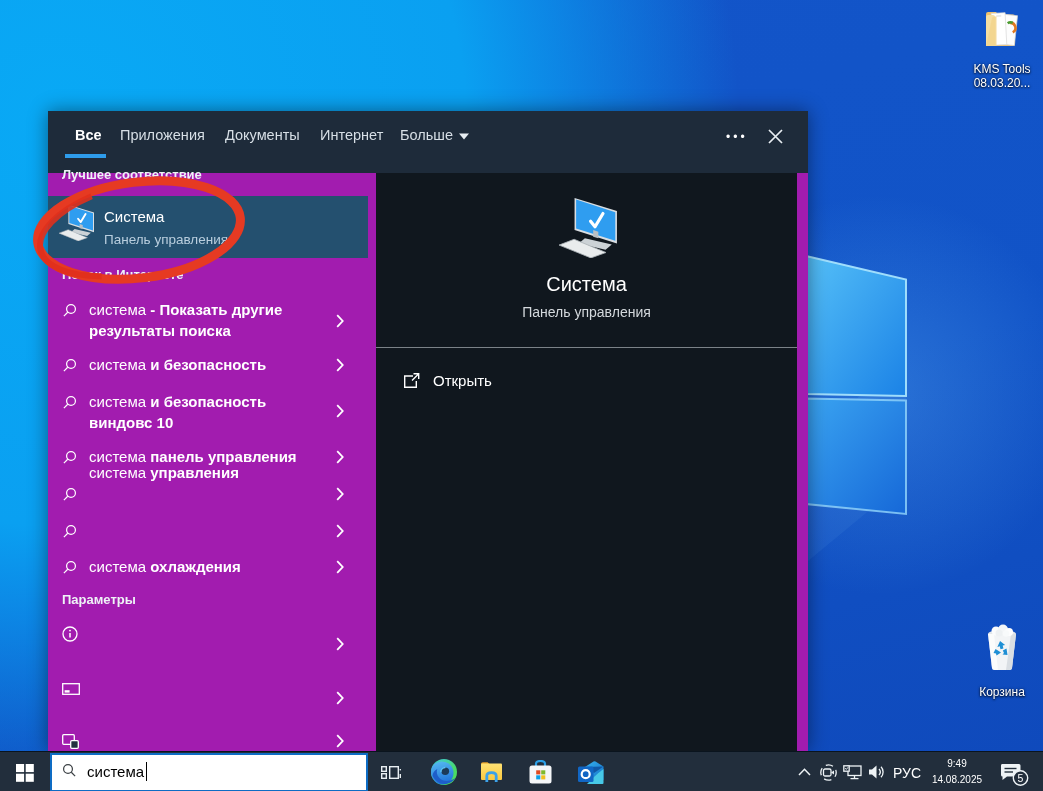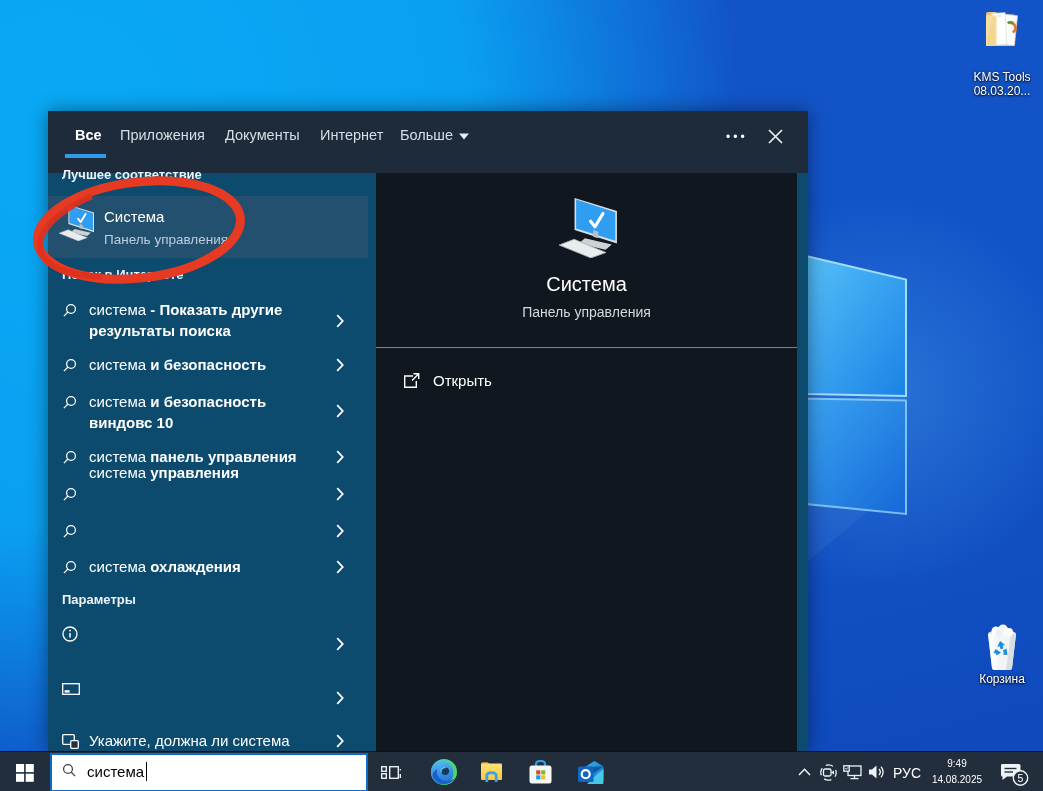--- a/index.html
+++ b/index.html
@@ -1,21 +1,21 @@
 <!DOCTYPE html>
 <html><head><meta charset="utf-8">
 <style>
 *{margin:0;padding:0;box-sizing:border-box}
 html,body{width:1043px;height:791px;overflow:hidden}
 body{font-family:"Liberation Sans",sans-serif;position:relative;background:
  radial-gradient(circle 200px at 880px 395px, rgba(100,190,252,.30), rgba(100,190,252,0) 100%),
  radial-gradient(circle 700px at 60px 120px, #09a9f5 0%, #0aa0f1 58%, rgba(11,150,238,.75) 72%, rgba(13,120,225,0) 97%),
  linear-gradient(165deg,#1355c9 0%,#1153c7 55%,#0f49bb 100%);}
 .abs{position:absolute}
-#panel{position:absolute;left:48px;top:111px;width:760px;height:640px;background:#0c4a6e;box-shadow:0 0 18px rgba(0,0,0,.45)}
+#panel{position:absolute;left:48px;top:111px;width:760px;height:640px;background:#a21caf;box-shadow:0 0 18px rgba(0,0,0,.45)}
 #tabbar{position:absolute;left:0;top:0;width:100%;height:62px;background:#1e2b3a}
 .tab{position:absolute;top:16px;font-size:14.5px;line-height:17px;color:#d7dfe6;white-space:nowrap}
 #underline{position:absolute;left:17px;top:43px;width:41px;height:4px;background:#2e9ceb}
 .hdr{position:absolute;left:14px;font-size:13px;font-weight:bold;color:#eef3f6;white-space:nowrap}
 .mag{position:absolute;left:14px}
 .rtxt{position:absolute;left:41px;font-size:15px;color:#fff;line-height:20.5px;font-weight:bold;white-space:nowrap}
 .rtxt .q{font-weight:normal}
 .chev{position:absolute;left:288px}
 .set{font-weight:normal}
 #detail{position:absolute;left:328px;top:62px;width:421px;height:578px;background:#10171e}
@@ -46,39 +46,39 @@
  <path d="M26 15 A 5 5 0 0 1 30 24" stroke="#e07820" stroke-width="2.6" fill="none"></path>
  <path d="M29 14.5 A 5 5 0 0 0 24 15.5" stroke="#4a9b2f" stroke-width="2.6" fill="none"></path>
       </g>
  <g transform="rotate(-3 16 22)">
         <rect x="9" y="5" width="14" height="32" fill="#fff" stroke="#d8d8d8" stroke-width="0.7"></rect>
         <rect x="14" y="7" width="5" height="2" fill="#e9e9e9"></rect>
       </g>
  <path d="M3 38 L3 9 Q3 7 5 7 L10 7 Q12 7 12 9 L12 38 Z" fill="#f6dfa2"></path>
  <path d="M3 38 L9 10 Q9.5 8.5 11 8.5 L13.5 8.5 L13.5 38 Z" fill="#f3d58e" opacity="0.9"></path>
 </svg>
-<div style="margin-top:18px">KMS Tools</div>
+<div style="margin-top:10px">KMS Tools</div>
     <div>08.03.20...</div>
 </div>
 <div class="deskicon" style="left:966px;top:624px;width:72px">
 <svg width="42" height="48" viewBox="0 0 42 48" style="display:block;margin:0 auto">
  <ellipse cx="21" cy="10" rx="14" ry="4" fill="#e3e7ea"></ellipse>
  <path d="M7 10 L11 44 Q11.3 46 13.5 46 L28.5 46 Q30.7 46 31 44 L35 10 Z" fill="#f2f4f6"></path>
  <path d="M7 10 L11 44 Q11.3 46 13.5 46 L17 46 L13 10 Z" fill="#ffffff" opacity="0.7"></path>
  <path d="M35 10 L31 44 Q30.7 46 28.5 46 L25 46 L30 10 Z" fill="#d9dee3"></path>
  <circle cx="15" cy="7" r="4.5" fill="#fbfcfd"></circle>
       <circle cx="22" cy="5.5" r="5" fill="#f4f6f8"></circle>
       <circle cx="28" cy="8" r="4" fill="#fdfdfe"></circle>
       <circle cx="18" cy="9" r="3.5" fill="#eef1f3"></circle>
       <circle cx="25" cy="9.5" r="3.2" fill="#f8fafb"></circle>
  <path d="M16 22 L20 17 L24 22 L21.5 22 L21.5 25 L18.5 25 L18.5 22 Z" fill="#1e8fd5" transform="rotate(-14 20 21)"></path>
  <path d="M14.5 25 L20 28.5 L15.5 31.5 L15 29.5 L12.5 29 Z" fill="#1e8fd5"></path>
  <path d="M25.5 24.5 L26.5 31 L21.5 30.5 L23 29 L21.8 26.5 Z" fill="#1e8fd5"></path>
 </svg>
-<div style="margin-top:0">Корзина</div>
+<div style="margin-top:13px">Корзина</div>
 </div>
 <div id="panel">
 <div id="tabbar">
  <div class="tab" style="left:27px;font-weight:bold;color:#fff">Все</div>
  <div class="tab" style="left:72px">Приложения</div>
  <div class="tab" style="left:177px">Документы</div>
  <div class="tab" style="left:272px">Интернет</div>
  <div class="tab" style="left:352px">Больше <svg width="10" height="7" viewBox="0 0 10 7" style="margin-left:2px">
           <polygon points="0,0.5 10,0.5 5,6.5" fill="#e7edf2"></polygon>
         </svg></div>
@@ -169,21 +169,20 @@
       <rect x="0.7" y="0.7" width="16.6" height="10.6" stroke="#fff" stroke-width="1.3" fill="none"></rect>
       <rect x="2.6" y="7.2" width="5" height="2.4" fill="#fff"></rect>
     </svg>
 <svg class="chev" style="top:580px" width="8" height="14" viewBox="0 0 8 14">
       <path d="M1.2 1.2 L6.7 7 L1.2 12.8" stroke="#fff" stroke-width="1.8" fill="none"></path>
     </svg>
 <svg class="mag" style="top:623px" width="18" height="15" viewBox="0 0 18 15">
       <rect x="0.7" y="0.7" width="11.6" height="9.6" rx="1" stroke="#fff" stroke-width="1.3" fill="none"></rect>
       <rect x="8.7" y="6.7" width="7.6" height="7.6" rx="1" stroke="#fff" stroke-width="1.3" fill="#223140"></rect>
     </svg>
-<div class="rtxt set" style="top:620px">Укажите, должна ли система</div>
 <svg class="chev" style="top:623px" width="8" height="14" viewBox="0 0 8 14">
       <path d="M1.2 1.2 L6.7 7 L1.2 12.8" stroke="#fff" stroke-width="1.8" fill="none"></path>
     </svg>
 <div id="detail">
 <svg class="abs" style="left:183px;top:24px" width="58" height="61" viewBox="0 0 56 59">
  <polygon points="15,1 56,13.5 56,45 15,32" fill="#d9dee2"></polygon>
  <polygon points="16.5,2.5 54.4,14.7 54.4,42.3 16.5,30.4" fill="#2f9df0"></polygon>
  <path d="M30.5 23.5 L34.8 28.8 L42.5 16" stroke="#fff" stroke-width="3.1" fill="none" stroke-linecap="round" stroke-linejoin="round"></path>
  <polygon points="33,32 38,33.5 38,40 33,38.5" fill="#b9bfc4"></polygon>
  <polygon points="25,40 51,46 45,51 19,45" fill="#ccd2d6"></polygon>

